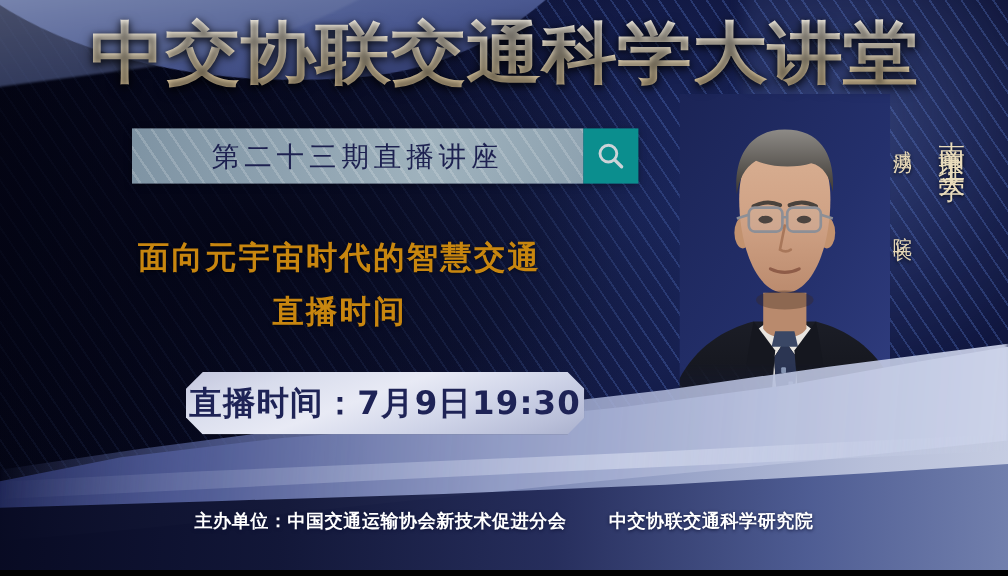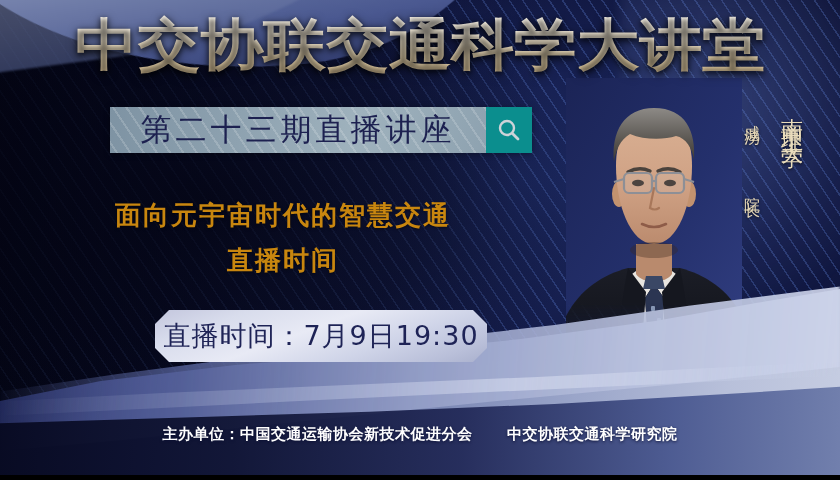--- a/index.html
+++ b/index.html
@@ -127,21 +127,21 @@
   }
   .sub-bar-text::after{
     content:"";position:absolute;inset:0;
     background:repeating-linear-gradient(56deg,
       rgba(255,255,255,0.00) 0px, rgba(255,255,255,0.00) 5px,
       rgba(255,255,255,0.17) 5px, rgba(255,255,255,0.17) 7px,
       rgba(255,255,255,0.00) 7px, rgba(255,255,255,0.00) 11px);
   }
   .sub-bar-text span{
     position:relative;z-index:2;
-    font-size:31px;letter-spacing:4px;color:#1d2150;
+    font-size:23px;letter-spacing:4px;color:#1d2150;
     font-family:"DejaVu Sans","Liberation Sans",sans-serif;
   }
   .sub-bar-search{
     width:46px;background:#0b8e8e;display:flex;align-items:center;justify-content:center;
   }
 
   
   .lecture-title{
     position:absolute;left:18px;top:193px;width:530px;text-align:center;
     font-size:26px;line-height:45px;font-weight:bold;letter-spacing:2px;
@@ -155,20 +155,21 @@
   .time-badge{
     position:absolute;left:155px;top:310px;width:332px;height:52px;
     display:flex;align-items:center;justify-content:center;
     background:linear-gradient(160deg,#c3c6dd 0%,#d8dcec 20%,#e8eaf5 44%,#cfd4e8 68%,#b9bfd9 88%,#a9b0cd 100%);
     clip-path:polygon(14px 0,calc(100% - 14px) 0,100% 14px,100% calc(100% - 14px),calc(100% - 14px) 100%,14px 100%,0 calc(100% - 14px),0 14px);
     box-shadow:0 2px 10px rgba(0,0,0,.45);
   }
   .time-badge span{
     font-size:27px;letter-spacing:1px;color:#1e2356;
     font-family:"DejaVu Sans","Liberation Sans",sans-serif;
+    font-weight:bold;
   }
 
   
   .v-univ{
     position:absolute;left:777px;top:100px;
     writing-mode:vertical-rl;text-orientation:upright;
     font-size:22px;letter-spacing:6px;
     color:#e9dcbc;
     text-shadow:0 1px 3px rgba(0,0,0,.7);
     font-family:"DejaVu Sans","Liberation Sans",sans-serif;
@@ -181,21 +182,21 @@
     text-shadow:0 1px 3px rgba(0,0,0,.7);
     font-family:"DejaVu Sans","Liberation Sans",sans-serif;
   }
   .v-name .gap{display:inline-block;height:14px;}
 
   
   .footer{
     position:absolute;left:0;right:0;top:425px;text-align:center;
     font-size:15px;font-weight:bold;letter-spacing:.5px;color:#ffffff;
     text-shadow:0 1px 3px rgba(10,14,50,.9);
-    font-family:Liberation Serif, serif;
+    font-family:Liberation Sans, sans-serif;
   }
   .footer .sp{display:inline-block;width:26px;}
 </style>
 </head>
 <body>
 
 <div id="poster">
 
   <div class="bg-base"></div>
   <div class="bg-stripes"></div>

